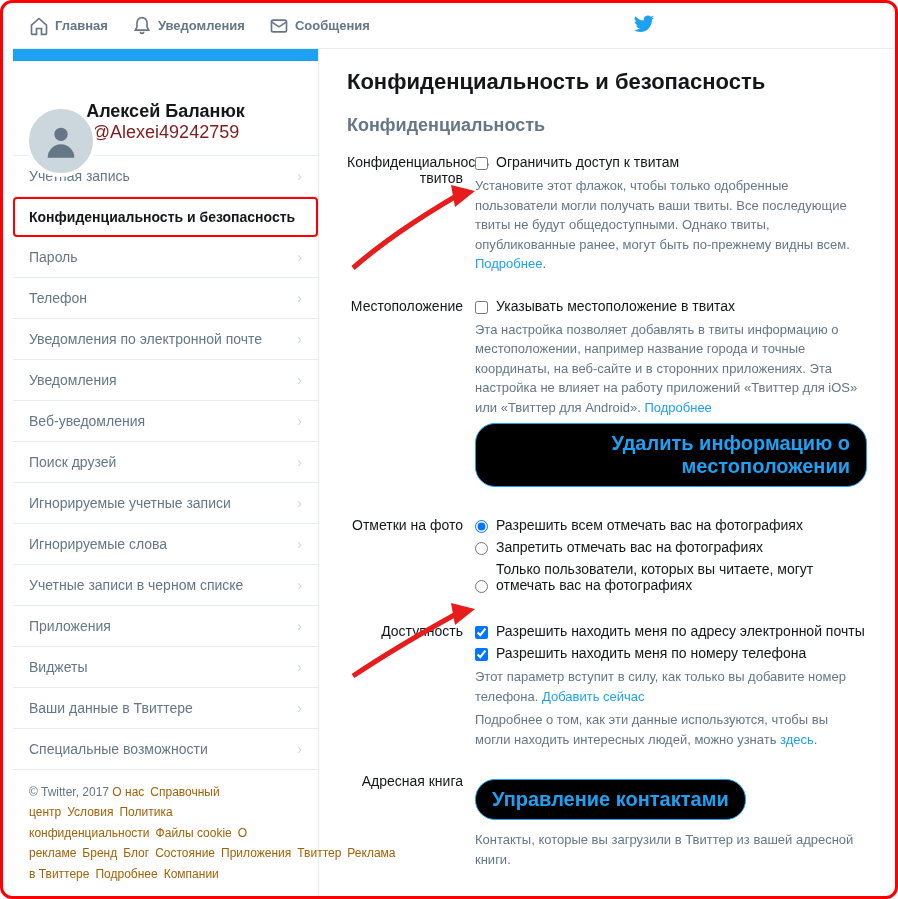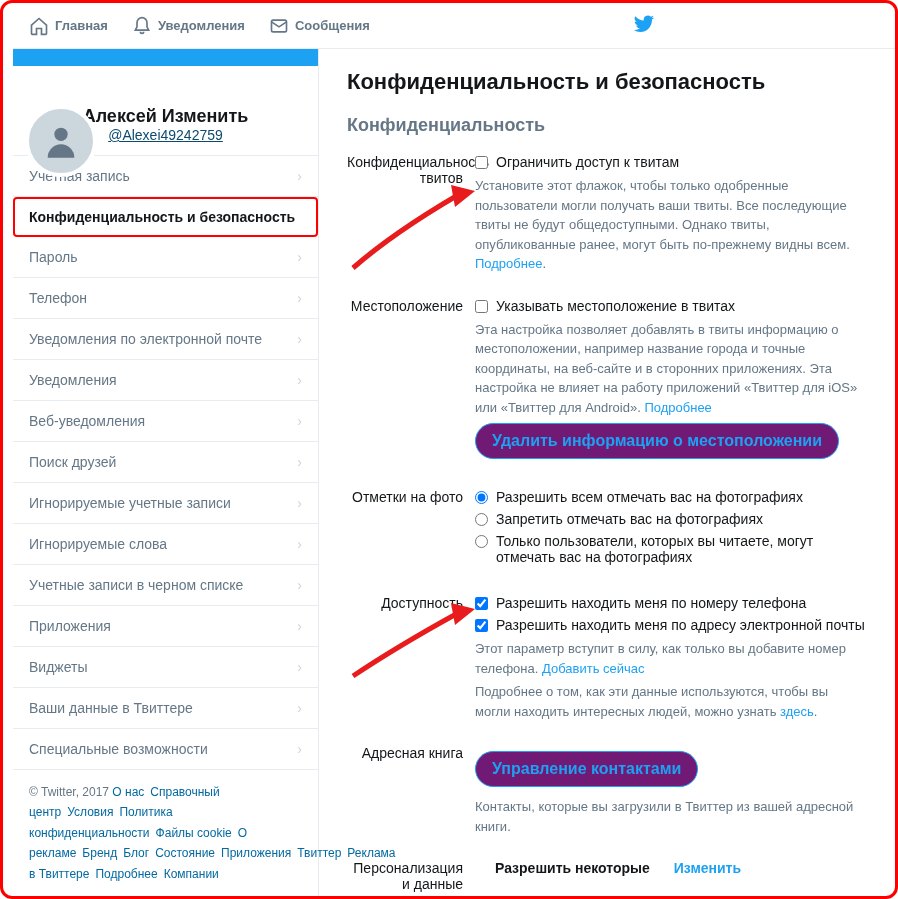--- a/index.html
+++ b/index.html
@@ -11,38 +11,38 @@
 .topnav-spacer{flex:1;}
 .bird{color:#1da1f2;}
 .bird svg{width:22px;height:22px;}
 .layout{display:flex;height:calc(899px - 52px);}
 .sidebar{width:306px;flex-shrink:0;border-right:1px solid #e6ecf0;display:flex;flex-direction:column;}
 .banner{height:95px;background:#1da1f2;position:relative;}
 .avatar{width:72px;height:72px;border-radius:50%;background:#ccd6dd;border:4px solid #fff;position:absolute;left:12px;top:56px;display:flex;align-items:center;justify-content:center;}
 .avatar svg{width:40px;height:40px;fill:#657786;}
 .profile{padding:40px 16px 12px 16px;border-bottom:1px solid #e6ecf0;text-align:center;}
 .profile .name{font-size:18px;font-weight:bold;color:#14171a;}
-.profile .handle{font-size:14px;color:#0c4a6e;text-decoration:underline;}
+.profile .handle{font-size:18px;color:#7f1d1d;}
 .nav{list-style:none;}
 .nav li{display:flex;justify-content:space-between;align-items:center;padding:12px 16px;border-bottom:1px solid #e6ecf0;color:#657786;cursor:pointer;font-size:14px;}
 .nav li.active{color:#14171a;font-weight:bold;border:2px solid #f00;border-radius:4px;padding:10px 14px;}
 .nav .chev{color:#ccd6dd;}
 .footer{padding:12px 16px;font-size:12px;color:#657786;line-height:1.7;}
-.footer a{color:#0369a1;text-decoration:none;margin-right:6px;}
+.footer a{color:#a16207;text-decoration:none;margin-right:6px;}
 .main{flex:1;padding:20px 28px;overflow:auto;}
 h1{font-size:22px;font-weight:bold;margin-bottom:20px;}
 h2{font-size:18px;font-weight:bold;color:#657786;margin-bottom:18px;}
 .row{display:flex;margin-bottom:24px;}
 .row .lbl{width:128px;text-align:right;padding-right:12px;color:#14171a;font-size:14px;flex-shrink:0;}
 .row .ctl{flex:1;}
-.chk,.rad{display:flex;align-items:flex-start;gap:8px;margin-bottom:6px;font-size:14px;}
+.chk,.rad{display:flex;align-items:flex-end;gap:8px;margin-bottom:6px;font-size:14px;}
 .chk input,.rad input{margin-top:2px;}
 .desc{font-size:13px;color:#657786;line-height:1.5;margin-top:4px;}
 .link{color:#1da1f2;cursor:pointer;}
-.btn-outline{display:inline-block;border:1px solid #1da1f2;color:#1da1f2;background:#701a75;border-radius:20px;padding:8px 16px;font-weight:bold;font-size:16px;cursor:pointer;margin:6px 0;text-align:right;}
+.btn-outline{display:inline-block;border:1px solid #1da1f2;color:#1da1f2;background:#000000;border-radius:20px;padding:8px 16px;font-weight:bold;font-size:20px;cursor:pointer;margin:6px 0;text-align:right;}
 .arrow{position:absolute;pointer-events:none;}
 .arrow-line{stroke:#e81c1c;stroke-width:5;fill:none;}
 .arrow-head{fill:#e81c1c;}
 .bold{font-weight:bold;margin-left:20px;}
 </style>
 </head>
 <body>
 
 <div class="outer">
   <div class="topnav">
@@ -78,21 +78,21 @@
     <div class="sidebar">
       <div class="banner">
         <div class="avatar">
           <svg viewBox="0 0 24 24">
               <circle cx="12" cy="8" r="4"></circle>
               <path d="M4 22a8 8 0 0116 0z"></path>
             </svg>
         </div>
       </div>
       <div class="profile">
-        <div class="name">Алексей Изменить</div>
+        <div class="name">Алексей Баланюк</div>
         <div class="handle">@Alexei49242759</div>
       </div>
       <ul class="nav" id="nav">
           <li>
             <span>Учетная запись</span>
             <span class="chev">›</span>
           </li>
           <li class="active">
             <span>Конфиденциальность и безопасность</span>
           </li>
@@ -195,25 +195,25 @@
               <span>Только пользователи, которых вы читаете, могут отмечать вас на фотографиях</span>
             </label>
         </div>
       </div>
 
       <div class="row">
         <div class="lbl">Доступность</div>
         <div class="ctl">
           <label class="chk">
               <input type="checkbox" checked="" style="">
+              <span>Разрешить находить меня по адресу электронной почты</span>
+            </label>
+          <label class="chk">
+              <input type="checkbox" checked="" style="">
               <span>Разрешить находить меня по номеру телефона</span>
-            </label>
-          <label class="chk">
-              <input type="checkbox" checked="" style="">
-              <span>Разрешить находить меня по адресу электронной почты</span>
             </label>
           <div class="desc"><span>Этот параметр вступит в силу, как только вы добавите номер телефона.</span> <span class="link">Добавить сейчас</span></div>
           <div class="desc"><span>Подробнее о том, как эти данные используются, чтобы вы могли находить интересных людей, можно узнать </span><span class="link">здесь</span><span>.</span></div>
         </div>
       </div>
 
       <div class="row">
         <div class="lbl">Адресная книга</div>
         <div class="ctl">
           <button class="btn-outline">Управление контактами</button>

